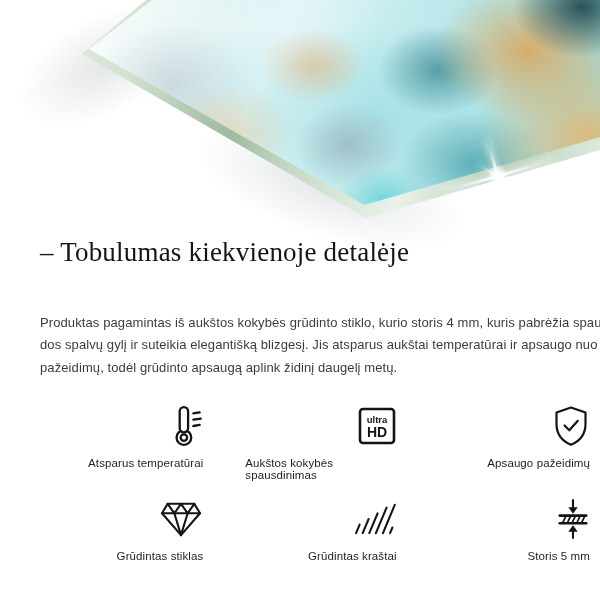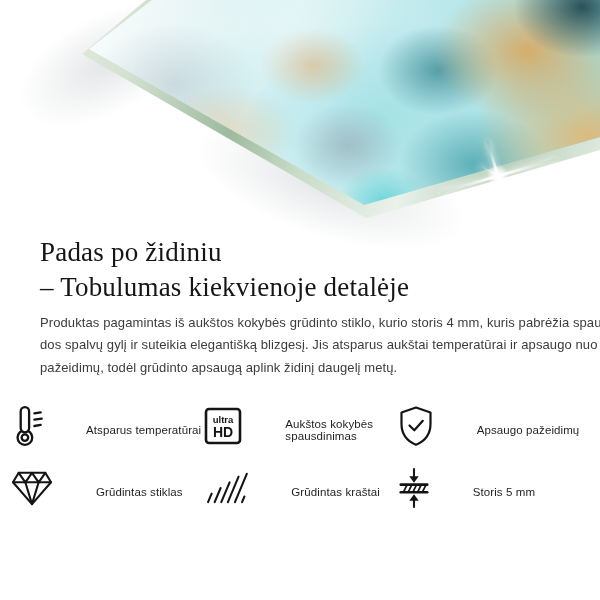--- a/index.html
+++ b/index.html
@@ -77,21 +77,21 @@
     position:absolute;left:40px;top:312px;width:530px;
     font-size:13px;line-height:22.4px;color:#3c3c3c;letter-spacing:0.1px;
   }
   .desc .dline{display:block;white-space:nowrap;}
 
   
   .features{
     position:absolute;left:10px;top:402px;width:580px;
     display:grid;grid-template-columns:repeat(3,1fr);row-gap:14px;
   }
-  .feature{display:flex;align-items:center;}
+  .feature{display:flex;flex-direction:column;align-items:flex-end;}
   .icon-box{height:48px;display:flex;align-items:center;justify-content:center;}
   .feature-label{margin-top:7px;font-size:11.5px;color:#1f1f1f;letter-spacing:0.1px;margin-left:42px;}
   .icon-svg{stroke:#141414;fill:none;stroke-width:2.2;stroke-linecap:round;stroke-linejoin:round;}
   .icon-svg .fillblk{fill:#141414;stroke:none;}
   .icon-svg text{font-family:"Liberation Sans","DejaVu Sans",sans-serif;fill:#141414;stroke:none;}
 </style>
 </head>
 <body>
 
 <div class="hero">
@@ -101,21 +101,20 @@
   <div class="glass-art"></div>
   <div class="sparkle">
     <div class="ray ray-long"></div>
     <div class="ray ray-short"></div>
     <div class="ray ray-d1"></div>
     <div class="glow"></div>
   </div>
 </div>
 
 <h1 class="heading" style="margin:0;font-weight:400;">
-  <span style="display:block">Padas po židiniu</span>
   <span style="display:block">– Tobulumas kiekvienoje detalėje</span>
 </h1>
 
 <p class="desc" style="margin:0;">
   <span class="dline">Produktas pagamintas iš aukštos kokybės grūdinto stiklo, kurio storis 4 mm, kuris pabrėžia spau-</span>
   <span class="dline">dos spalvų gylį ir suteikia elegantišką blizgesį. Jis atsparus aukštai temperatūrai ir apsaugo nuo</span>
   <span class="dline">pažeidimų, todėl grūdinto apsaugą aplink židinį daugelį metų.</span>
 </p>
 
 <div class="features">

